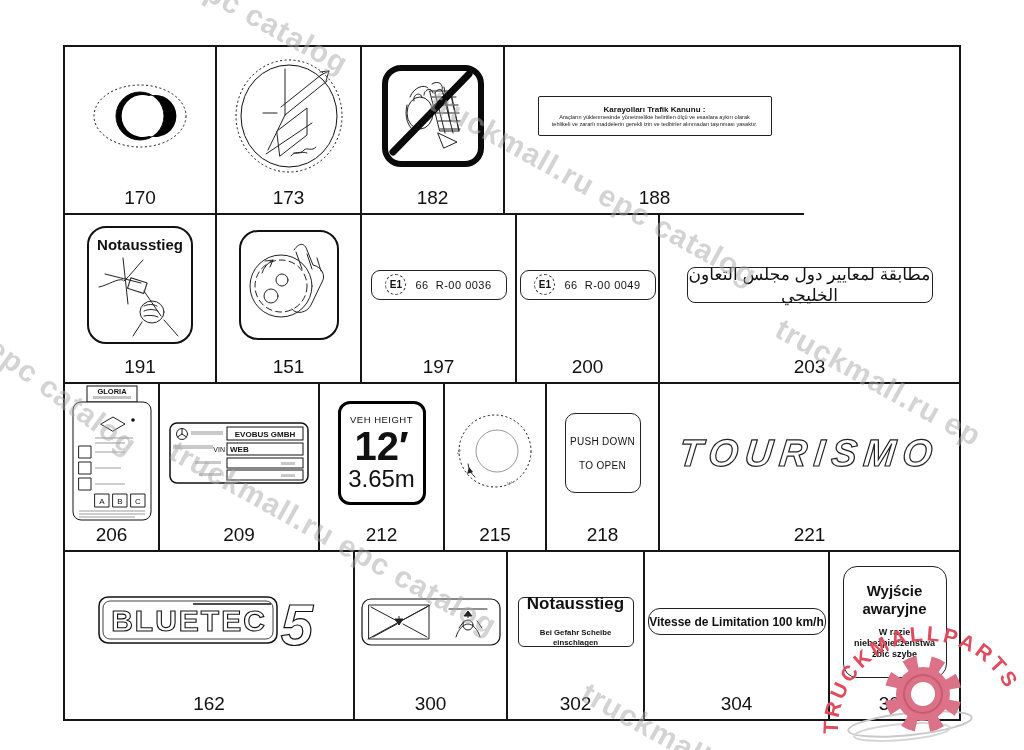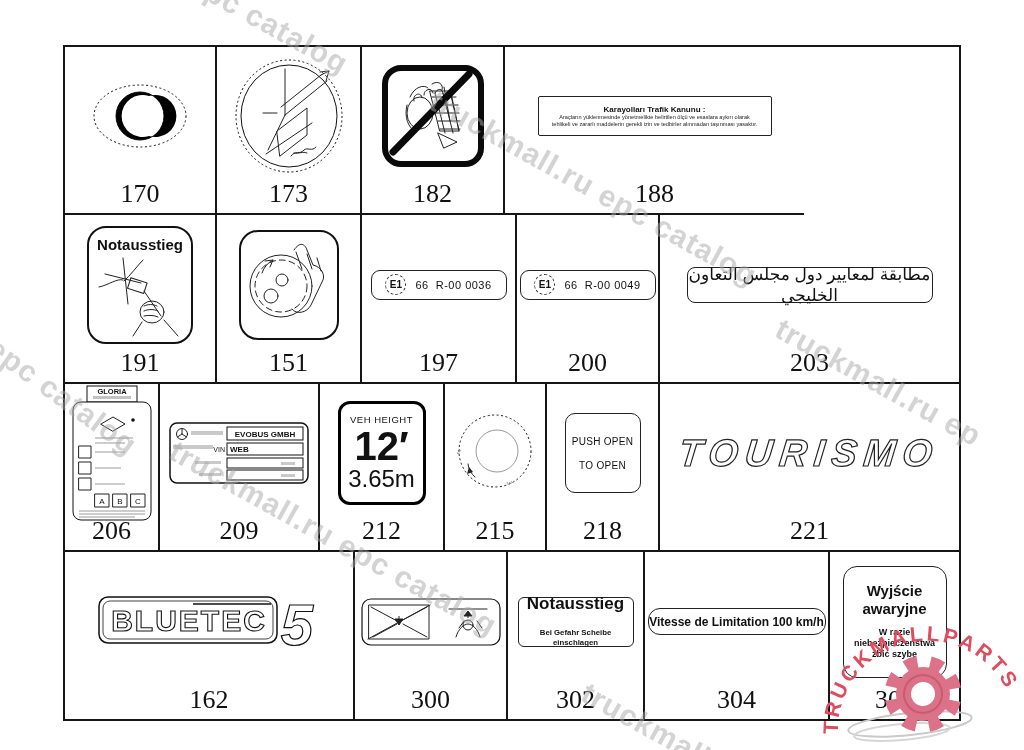--- a/index.html
+++ b/index.html
@@ -6,21 +6,21 @@
   #page{position:relative;width:1024px;height:750px;background:#fff;overflow:hidden;
         font-family:"Liberation Sans",sans-serif;color:#111;}
   
   #grid{position:absolute;left:63px;top:45px;width:894px;border:2px solid #161616;background:#fff;}
   .row{display:flex;}
   .cell{position:relative;box-sizing:border-box;border-right:2px solid #161616;border-bottom:2px solid #161616;background:#fff;}
   .row .cell:last-child{border-right:none;}
   .row.r4 .cell{border-bottom:none;}
   .r1 .cell{height:168px}.r2 .cell{height:169px}.r3 .cell{height:168px}.r4 .cell{height:167px}
   .art{position:absolute;left:0;right:0;top:0;bottom:28px;display:flex;align-items:center;justify-content:center;}
-  .num{position:absolute;left:0;right:0;bottom:4px;text-align:center;font-size:26px;color:#111;font-family:Liberation Serif, serif;}
+  .num{position:absolute;left:0;right:0;bottom:4px;text-align:center;font-size:19px;color:#111;}
   
   .ln{fill:none;stroke:#222;stroke-width:1;stroke-linecap:round;stroke-linejoin:round;}
   .dash{fill:none;stroke:#111;stroke-width:1;stroke-dasharray:2 2.5;}
   
   .plate{box-sizing:border-box;background:#fff;border:1px solid #222;display:flex;flex-direction:column;align-items:center;justify-content:center;text-align:center;}
   .nothahn{width:90px;height:44px;border-radius:7px;}
   .nothahn .t{font-weight:bold;font-size:16px;line-height:1;}
   .nothahn .s{font-size:6.6px;font-weight:bold;line-height:1.25;margin-top:2px;}
   .turk{width:234px;height:40px;border-radius:2px;}
   .turk .t{font-weight:bold;font-size:8px;line-height:1.2;}
@@ -266,21 +266,21 @@
             <path class="ln" d="M28 72q-6-5-7-13"></path>
             <path d="M22 62l-2 7 6-2z" fill="#222"></path>
           </svg>
         </div>
         <div class="num">215</div>
       </div>
 
       <div class="cell" style="width:113px">
         <div class="art">
           <div class="plate push">
-            <div>PUSH OPEN</div>
+            <div>PUSH DOWN</div>
             <div>TO OPEN</div>
           </div>
         </div>
         <div class="num">218</div>
       </div>
 
       <div class="cell" style="width:299px">
         <div class="art">
           <span class="tourismo">TOURISMO</span>
         </div>

